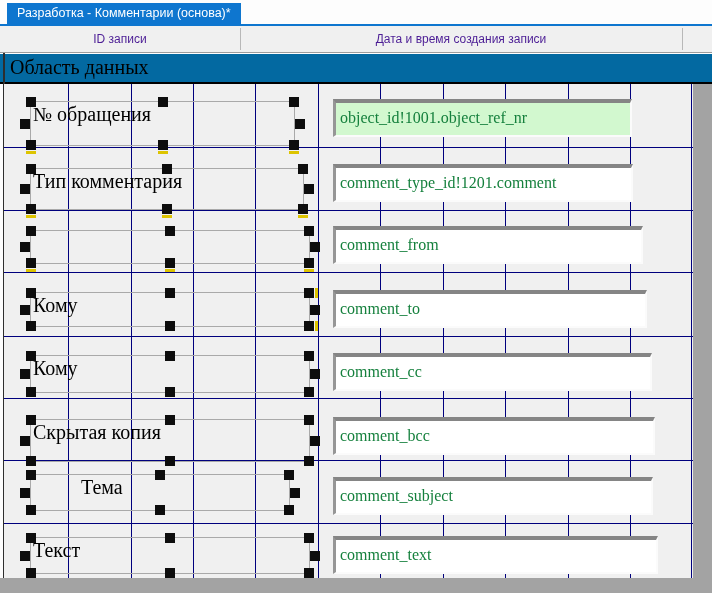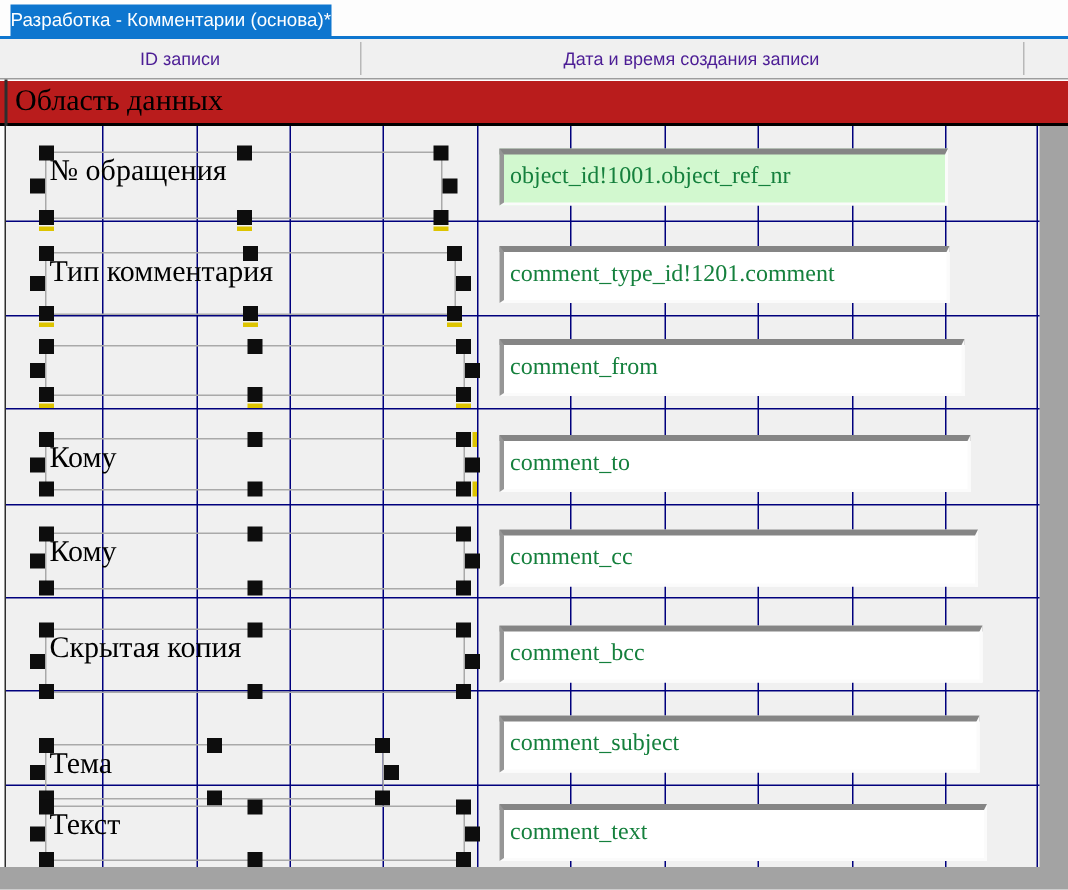--- a/index.html
+++ b/index.html
@@ -5,36 +5,36 @@
   html,body{margin:0;padding:0;}
   body{width:712px;height:593px;overflow:hidden;background:#fdfdfd;
        font-family:"Liberation Sans",sans-serif;}
   #app{position:relative;width:712px;height:593px;}
 
   
   .tabbar{position:absolute;left:0;top:0;width:712px;height:26px;background:#fdfdfd;
           border-bottom:2px solid var(--tab-accent,#0e76cf);box-sizing:border-box;}
   .tab{position:absolute;left:7px;top:3px;height:21px;line-height:21px;
        background:var(--tab-accent,#0e76cf);color:#fff;font-size:12.5px;
-       padding:0 0;white-space:nowrap;}
+       padding:0 10px;white-space:nowrap;}
 
   
   .colheader{position:absolute;left:0;top:26px;width:712px;height:26px;background:#f0f0f0;}
   .colheader .coltext{position:absolute;top:0;height:26px;line-height:26px;
        font-size:12px;color:#4c1d95;text-align:center;white-space:nowrap;}
   .col-id{left:0;width:240px;}
   .col-dt{left:240px;width:442px;}
   .colsep{position:absolute;top:2px;width:1px;height:22px;background:#b8b8b8;}
 
   
   .groove{position:absolute;left:0;top:52px;width:712px;height:2px;
           background:#fff;border-top:1px solid #9d9d9d;box-sizing:border-box;}
 
   
-  .frameheader{position:absolute;left:0;top:54px;width:712px;height:30px;background:#b91c1c;
+  .frameheader{position:absolute;left:0;top:54px;width:712px;height:30px;background:#0369a1;
           border-bottom:2px solid #000;box-sizing:border-box;}
   .frameheader .ftitle{position:absolute;left:10px;top:2px;
           font-family:"Liberation Serif","DejaVu Serif",serif;font-size:20px;color:#000;}
   .leftborder{position:absolute;left:3px;top:53px;width:2px;height:525px;background:#2e2e2e;}
 
   
   .canvas{position:absolute;left:4px;top:84px;width:689px;height:494px;background:#f0f0f0;}
   .vline{position:absolute;top:0;width:1px;height:494px;background:var(--grid-line,#00007d);z-index:1;}
   .hline{position:absolute;left:0;width:689px;height:1px;background:var(--grid-line,#00007d);z-index:1;}
 
@@ -211,21 +211,21 @@
       <i class="h mr"></i>
       <i class="h bl"></i>
       <i class="h bc"></i>
       <i class="h br"></i>
     </div>
     <div class="field" style="left: 329px; top: 333px; width: 322px; height: 38px;">
       <span class="field-text">comment_bcc</span>
     </div>
   </div>
       <div class="row">
-    <div class="label-box" style="left: 26px; top: 412px; width: 226px; height: 37px;">
+    <div class="label-box" style="left: 26px; top: 390px; width: 260px; height: 37px; padding-left: 48px;">
       <span class="label-text">Тема</span>
       <i class="h tl"></i>
       <i class="h tc"></i>
       <i class="h tr"></i>
       <i class="h ml"></i>
       <i class="h mr"></i>
       <i class="h bl"></i>
       <i class="h bc"></i>
       <i class="h br"></i>
     </div>

